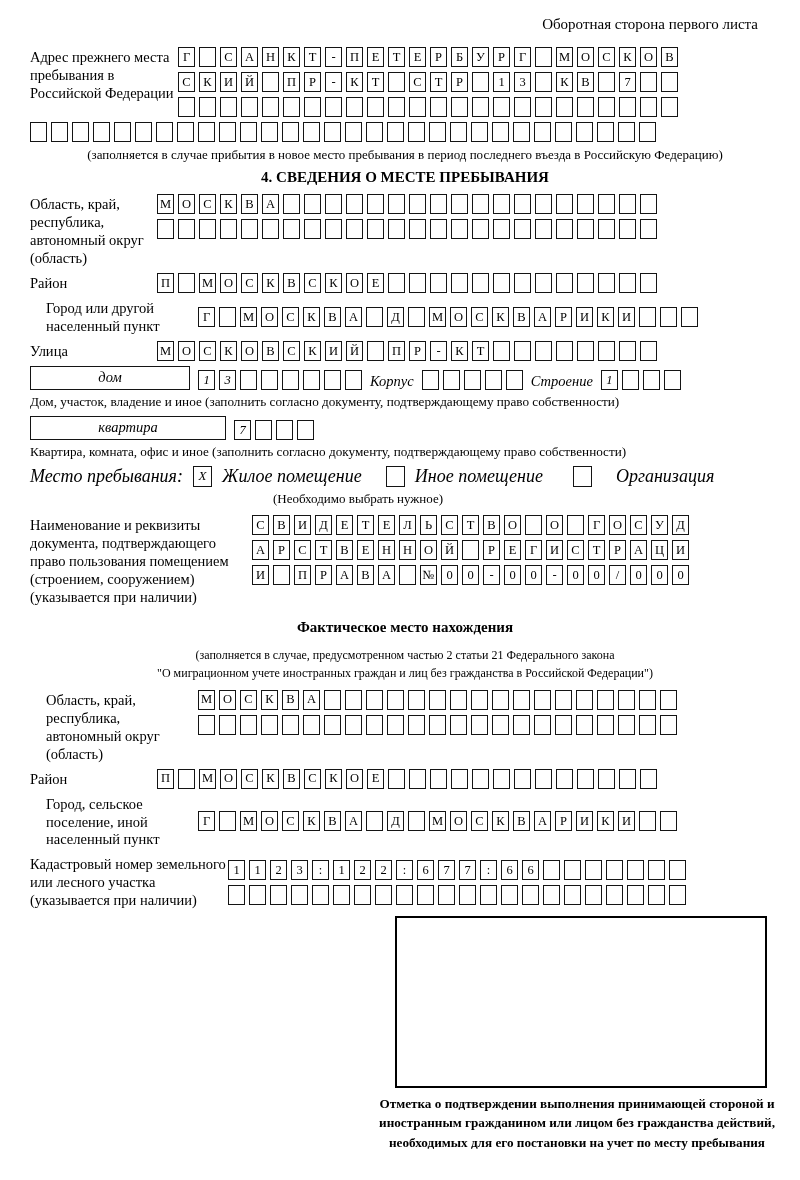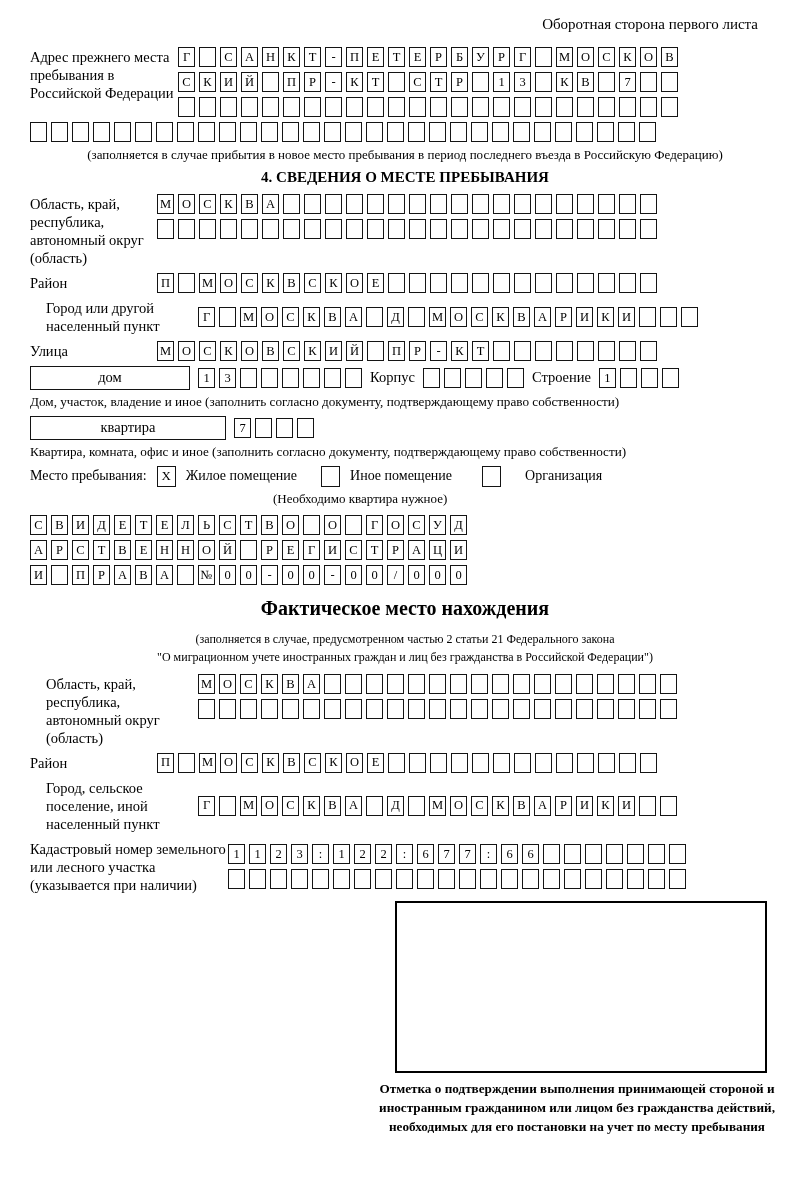--- a/index.html
+++ b/index.html
@@ -28,40 +28,40 @@
   .cell {
     width:17px; height:20px; flex:none;
     border:1.5px solid #141414;
     display:flex; align-items:center; justify-content:center;
     font-size:12.5px; line-height:1;
   }
 
   .note-center { text-align:center; font-size:13px; margin:2px 0 6px 0; }
   .sec-title { text-align:center; font-weight:bold; font-size:15px; margin:4px 0 8px 0; }
 
-  .inline-row { display:flex; align-items:center; margin-bottom:4px; }
+  .inline-row { display:flex; align-items:flex-end; margin-bottom:4px;font-style:italic; }
   .formbox {
     border:1.5px solid #141414; height:24px;
     display:flex; align-items:center; justify-content:center;
     font-size:14.5px; flex:none;
   }
   .dom-box { width:160px; margin-right:8px; }
   .kv-box { width:196px; margin-right:8px; }
   .mini-label { font-size:14.5px; padding:0 8px; white-space:nowrap; }
   .small-note { font-size:13.2px; margin:0 0 6px 0; }
 
   .checkbox {
     width:19px; height:21px; border:1.5px solid #141414; flex:none;
     display:flex; align-items:center; justify-content:center;
     font-size:13px;
   }
-  .opt-label { font-size:14px; white-space:nowrap; }
+  .opt-label { font-size:18px; white-space:nowrap; }
   .choose-note { font-size:13px; margin:0 0 8px 243px; }
 
-  .fact-head { text-align:center; font-weight:bold; font-size:20px; margin:12px 0 10px 0; }
+  .fact-head { text-align:center; font-weight:bold; font-size:15px; margin:12px 0 10px 0; }
   .fact-note { text-align:center; font-size:12px; line-height:1.5; margin-bottom:8px; }
 
   .stamp-box {
     width:372px; height:172px; border:2px solid #000;
     margin:6px 0 6px 365px;
   }
   .stamp-caption {
     width:462px; margin-left:316px;
     text-align:center; font-size:13.2px; font-weight:bold; line-height:1.45;
   }
@@ -387,23 +387,24 @@
 
 <div class="inline-row" style="gap:10px; margin-top:2px;">
   <span class="opt-label">Место пребывания:</span>
   <div class="checkbox">X</div>
   <span class="opt-label">Жилое помещение</span>
   <div class="checkbox" style="margin-left:14px;"></div>
   <span class="opt-label">Иное помещение</span>
   <div class="checkbox" style="margin-left:20px;"></div>
   <span class="opt-label" style="margin-left:14px;">Организация</span>
 </div>
-<div class="choose-note">(Необходимо квартира нужное)</div>
+<div class="choose-note">(Необходимо выбрать нужное)</div>
 
 <div class="field">
+  <div class="flabel w222">Наименование и реквизиты документа, подтверждающего право пользования помещением (строением, сооружением) (указывается при наличии)</div>
   <div class="rows">
     <div class="cellrow">
         <div class="cell">С</div>
         <div class="cell">В</div>
         <div class="cell">И</div>
         <div class="cell">Д</div>
         <div class="cell">Е</div>
         <div class="cell">Т</div>
         <div class="cell">Е</div>
         <div class="cell">Л</div>

